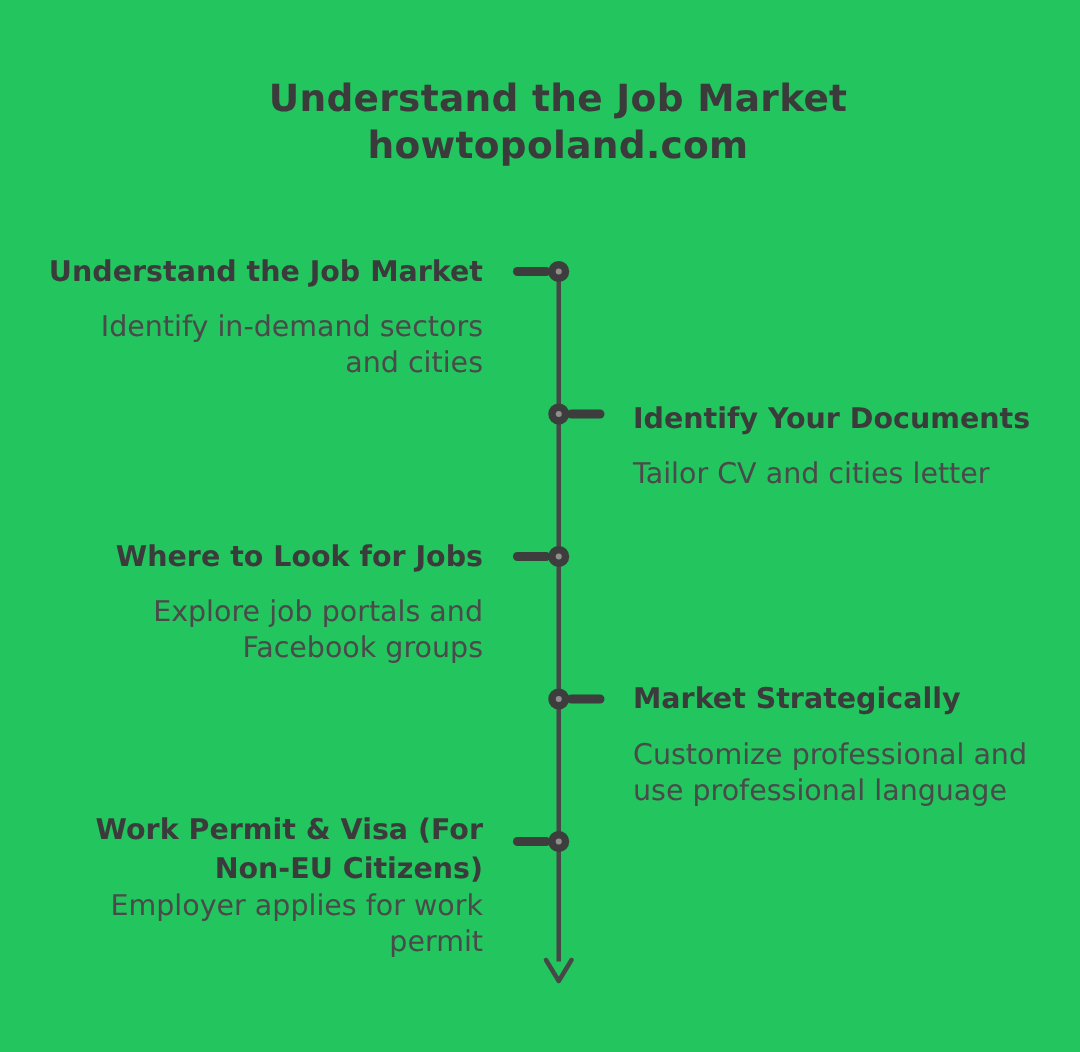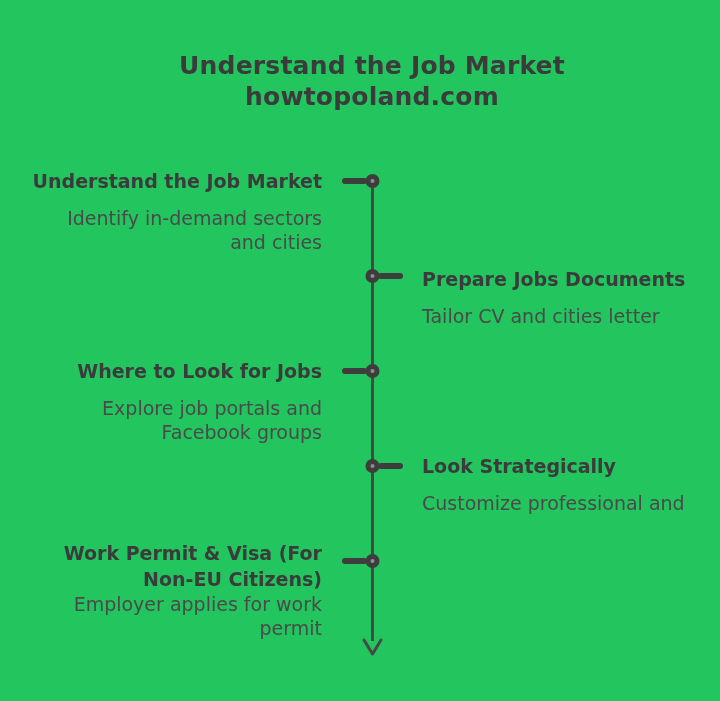--- a/index.html
+++ b/index.html
@@ -87,43 +87,44 @@
       <div>Understand the Job Market</div>
     </div>
     <div class="item-sub">
       <div>Identify in-demand sectors</div>
       <div>and cities</div>
     </div>
   </div>
 
   <div class="item right" style="top:266px">
     <div class="item-title">
-      <div>Prepare Jobs Documents</div>
+      <div>Identify Your Documents</div>
     </div>
     <div class="item-sub">
       <div>Tailor CV and cities letter</div>
     </div>
   </div>
 
   <div class="item left" style="top:358px">
     <div class="item-title">
       <div>Where to Look for Jobs</div>
     </div>
     <div class="item-sub">
       <div>Explore job portals and</div>
       <div>Facebook groups</div>
     </div>
   </div>
 
   <div class="item right" style="top:453px">
     <div class="item-title">
-      <div>Look Strategically</div>
+      <div>Market Strategically</div>
     </div>
     <div class="item-sub">
       <div>Customize professional and</div>
+      <div>use professional language</div>
     </div>
   </div>
 
   <div class="item left tight" style="top:540px">
     <div class="item-title">
       <div>Work Permit &amp; Visa (For</div>
       <div>Non-EU Citizens)</div>
     </div>
     <div class="item-sub">
       <div>Employer applies for work</div>

